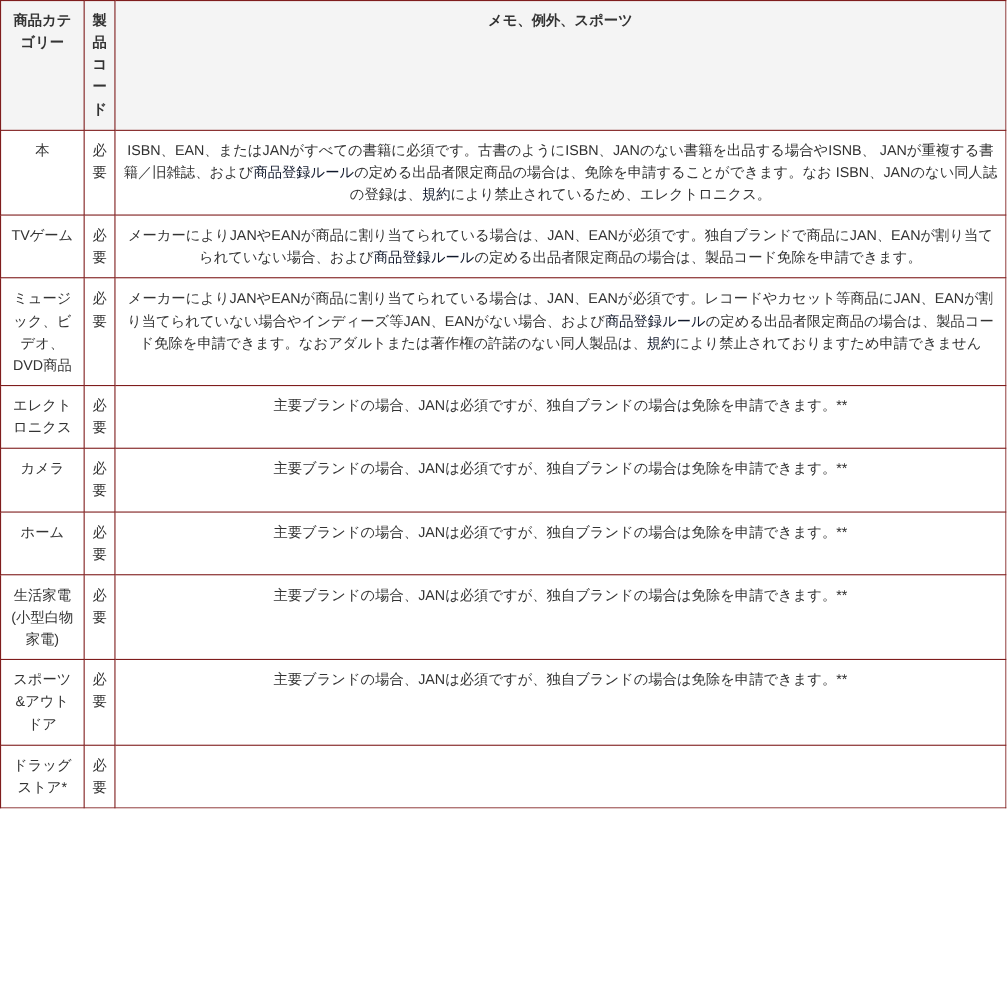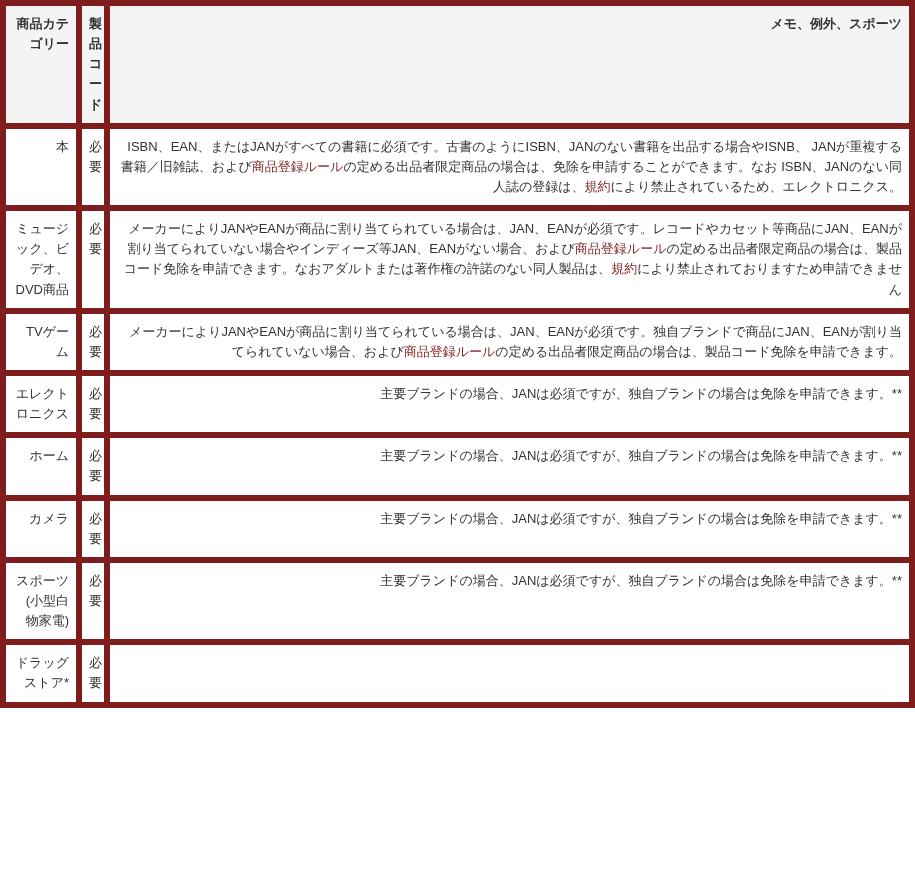--- a/index.html
+++ b/index.html
@@ -11,37 +11,37 @@
     color: #333;
     background: #fff;
     width: 915px;
   }
   table {
     border-collapse: collapse;
     width: 100%;
     table-layout: fixed;
   }
   th, td {
-    border: 6px solid #7f1d1d;
+    border: 1px solid #7f1d1d;
     padding: 8px 7px;
     vertical-align: top;
-    text-align: right;
+    text-align: center;
     line-height: 1.55;
     word-break: break-word;
   }
   th {
     background: #f4f4f4;
     font-weight: bold;
     color: #333;
   }
   col.c1 { width: 76px; }
   col.c2 { width: 28px; }
   col.c3 {  }
   .link {
-    color: #7f1d1d;
+    color: #0f172a;
     text-decoration: none;
     cursor: pointer;
     font-family: Liberation Serif, serif;
   }
   td.notes span { display: inline; }
 </style>
 </head>
 <body>
 
 <table>
@@ -57,46 +57,51 @@
       <th>メモ、例外、スポーツ</th>
     </tr>
   </thead>
   <tbody id="tbody">
       <tr>
         <td>本</td>
         <td>必要</td>
         <td class="notes"><span>ISBN、EAN、またはJANがすべての書籍に必須です。古書のようにISBN、JANのない書籍を出品する場合やISNB、 JANが重複する書籍／旧雑誌、および</span><a class="link">商品登録ルール</a><span>の定める出品者限定商品の場合は、免除を申請することができます。なお ISBN、JANのない同人誌の登録は、</span><a class="link">規約</a><span>により禁止されているため、エレクトロニクス。</span></td>
       </tr>
       <tr>
+        <td>TVゲーム</td>
+        <td>必要</td>
+        <td class="notes"><span>メーカーによりJANやEANが商品に割り当てられている場合は、JAN、EANが必須です。独自ブランドで商品にJAN、EANが割り当てられていない場合、および</span><a class="link">商品登録ルール</a><span>の定める出品者限定商品の場合は、製品コード免除を申請できます。</span></td>
+      </tr>
+      <tr>
         <td>ミュージック、ビデオ、DVD商品</td>
         <td>必要</td>
         <td class="notes"><span>メーカーによりJANやEANが商品に割り当てられている場合は、JAN、EANが必須です。レコードやカセット等商品にJAN、EANが割り当てられていない場合やインディーズ等JAN、EANがない場合、および</span><a class="link">商品登録ルール</a><span>の定める出品者限定商品の場合は、製品コード免除を申請できます。なおアダルトまたは著作権の許諾のない同人製品は、</span><a class="link">規約</a><span>により禁止されておりますため申請できません</span></td>
       </tr>
       <tr>
-        <td>TVゲーム</td>
+        <td>エレクトロニクス</td>
         <td>必要</td>
-        <td class="notes"><span>メーカーによりJANやEANが商品に割り当てられている場合は、JAN、EANが必須です。独自ブランドで商品にJAN、EANが割り当てられていない場合、および</span><a class="link">商品登録ルール</a><span>の定める出品者限定商品の場合は、製品コード免除を申請できます。</span></td>
+        <td class="notes"><span>主要ブランドの場合、JANは必須ですが、独自ブランドの場合は免除を申請できます。**</span></td>
       </tr>
       <tr>
-        <td>エレクトロニクス</td>
+        <td>カメラ</td>
         <td>必要</td>
         <td class="notes"><span>主要ブランドの場合、JANは必須ですが、独自ブランドの場合は免除を申請できます。**</span></td>
       </tr>
       <tr>
         <td>ホーム</td>
         <td>必要</td>
         <td class="notes"><span>主要ブランドの場合、JANは必須ですが、独自ブランドの場合は免除を申請できます。**</span></td>
       </tr>
       <tr>
-        <td>カメラ</td>
+        <td>生活家電(小型白物家電)</td>
         <td>必要</td>
         <td class="notes"><span>主要ブランドの場合、JANは必須ですが、独自ブランドの場合は免除を申請できます。**</span></td>
       </tr>
       <tr>
-        <td>スポーツ(小型白物家電)</td>
+        <td>スポーツ&amp;アウトドア</td>
         <td>必要</td>
         <td class="notes"><span>主要ブランドの場合、JANは必須ですが、独自ブランドの場合は免除を申請できます。**</span></td>
       </tr>
       <tr>
         <td>ドラッグストア*</td>
         <td>必要</td>
         <td class="notes"></td>
       </tr>
     </tbody>
 </table>

